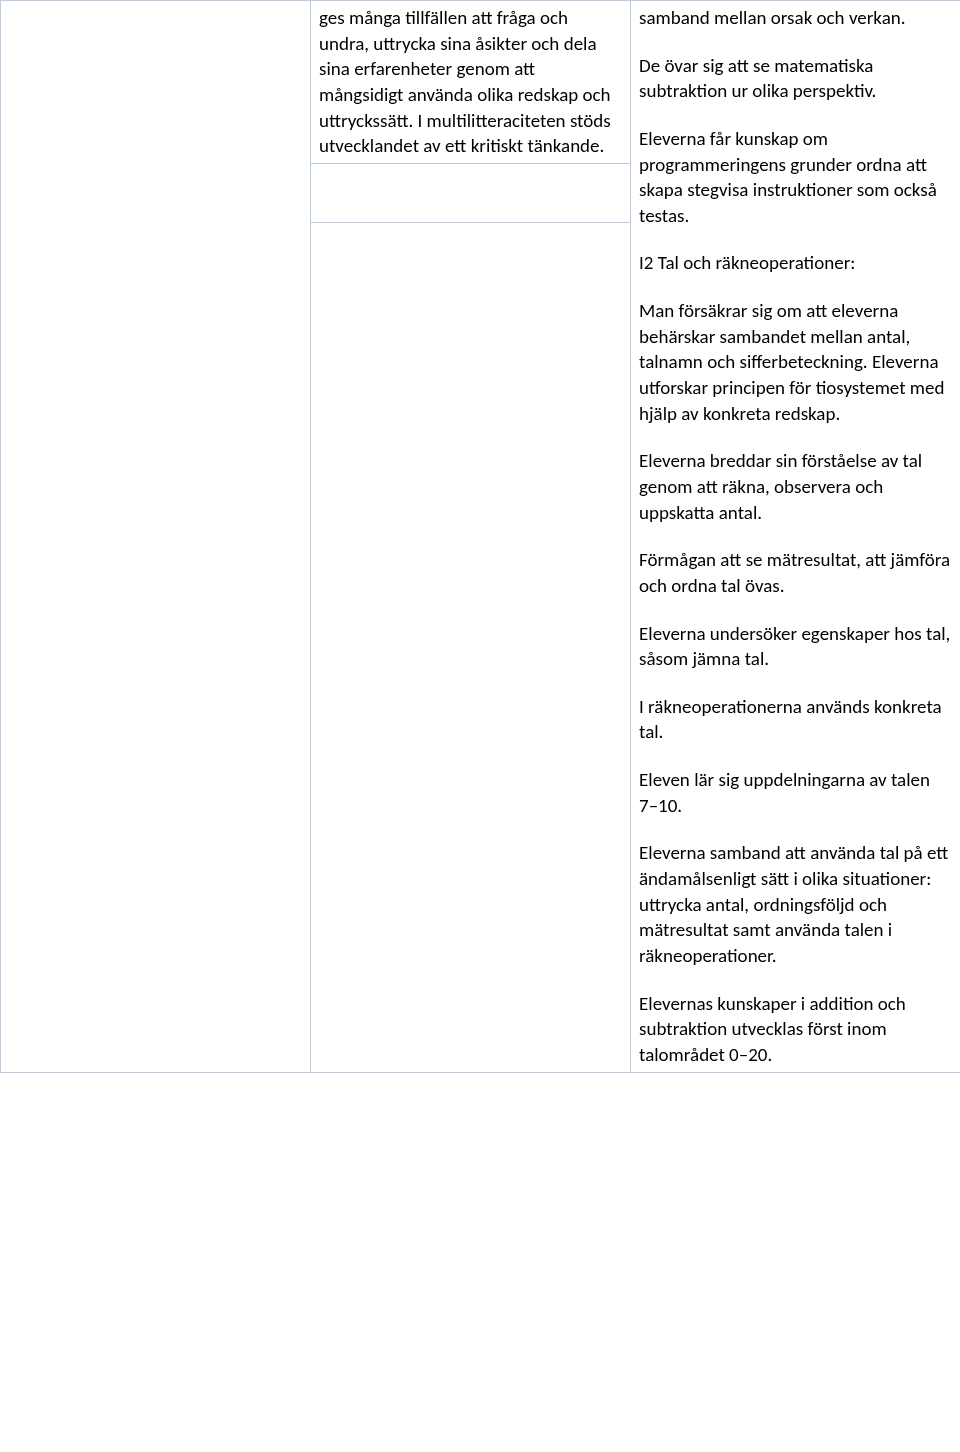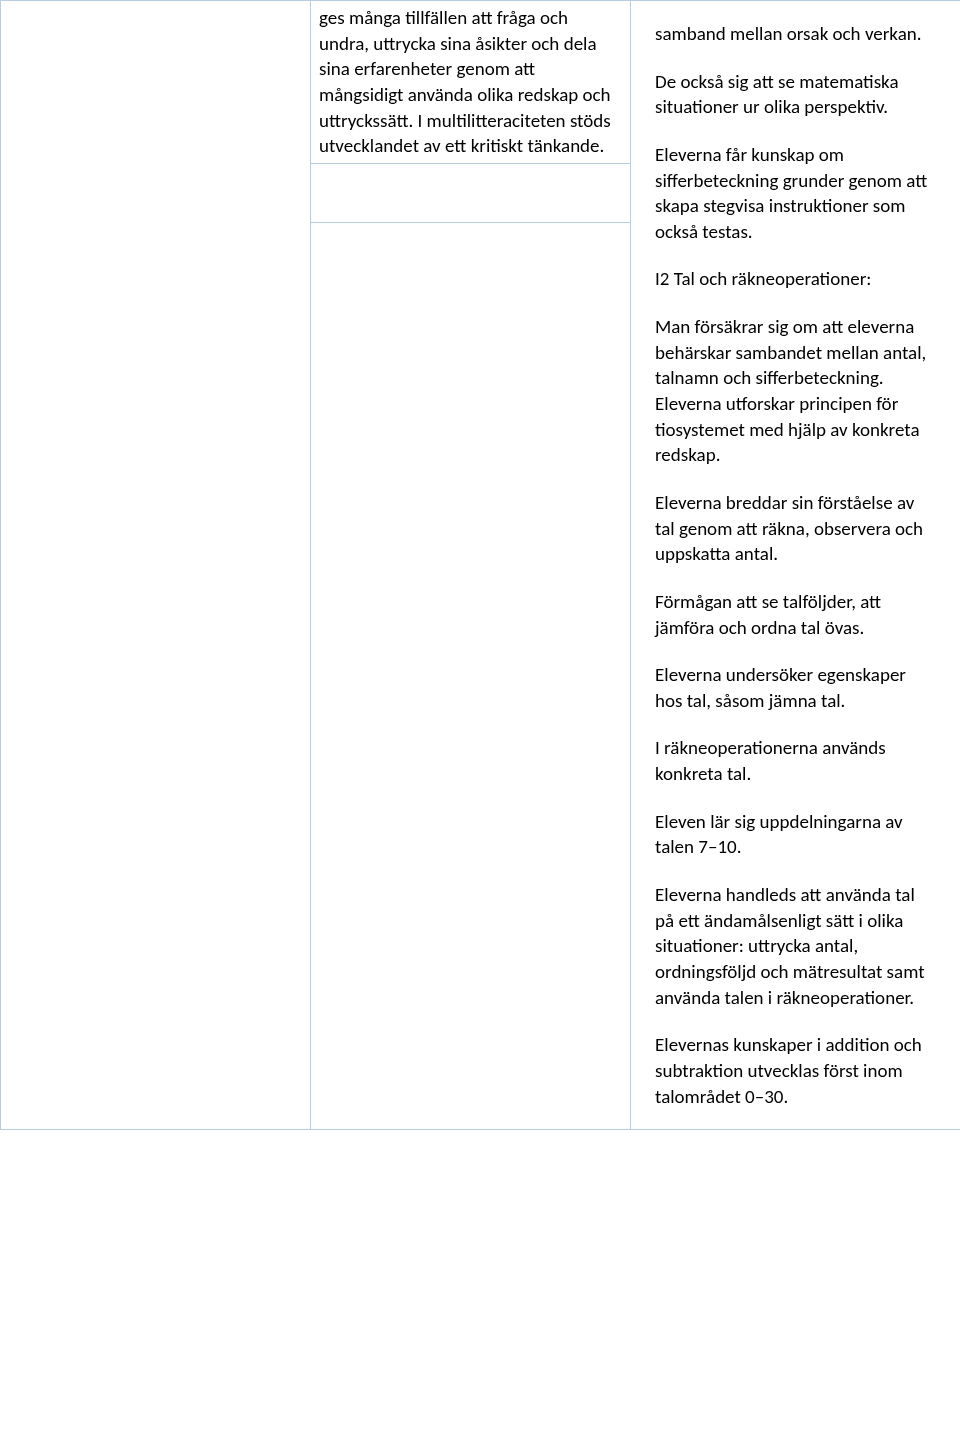--- a/index.html
+++ b/index.html
@@ -21,21 +21,21 @@
       padding: 0;
     }
     table.main-table {
       border-collapse: collapse;
       width: 100%;
       table-layout: fixed;
     }
     table.main-table td {
       border: 1px solid #b8cce4;
       vertical-align: top;
-      padding: 16px;
+      padding: 0;
     }
     .col1 {
       width: 310px;
     }
     .col2 {
       width: 320px;
     }
     .col3 {
       width: 330px;
     }
@@ -72,29 +72,29 @@
       </td>
       <td style="padding:0;">
         <div class="cell-inner">
           <div class="para">ges många tillfällen att fråga och undra, uttrycka sina åsikter och dela sina erfarenheter genom att mångsidigt använda olika redskap och uttryckssätt. I multilitteraciteten stöds utvecklandet av ett kritiskt tänkande.</div>
         </div>
         <div class="inner-box"></div>
       </td>
       <td>
         <div class="cell-inner">
           <div class="para">samband mellan orsak och verkan.</div>
-          <div class="para">De också sig att se matematiska situationer ur olika perspektiv.</div>
-          <div class="para">Eleverna får kunskap om sifferbeteckning grunder genom att skapa stegvisa instruktioner som också testas.</div>
+          <div class="para">De övar sig att se matematiska subtraktion ur olika perspektiv.</div>
+          <div class="para">Eleverna får kunskap om programmeringens grunder ordna att skapa stegvisa instruktioner som också testas.</div>
           <div class="para">I2 Tal och räkneoperationer:</div>
           <div class="para">Man försäkrar sig om att eleverna behärskar sambandet mellan antal, talnamn och sifferbeteckning. Eleverna utforskar principen för tiosystemet med hjälp av konkreta redskap.</div>
           <div class="para">Eleverna breddar sin förståelse av tal genom att räkna, observera och uppskatta antal.</div>
-          <div class="para">Förmågan att se talföljder, att jämföra och ordna tal övas.</div>
+          <div class="para">Förmågan att se mätresultat, att jämföra och ordna tal övas.</div>
           <div class="para">Eleverna undersöker egenskaper hos tal, såsom jämna tal.</div>
           <div class="para">I räkneoperationerna används konkreta tal.</div>
           <div class="para">Eleven lär sig uppdelningarna av talen 7–10.</div>
-          <div class="para">Eleverna handleds att använda tal på ett ändamålsenligt sätt i olika situationer: uttrycka antal, ordningsföljd och mätresultat samt använda talen i räkneoperationer.</div>
-          <div class="para">Elevernas kunskaper i addition och subtraktion utvecklas först inom talområdet 0–30.</div>
+          <div class="para">Eleverna samband att använda tal på ett ändamålsenligt sätt i olika situationer: uttrycka antal, ordningsföljd och mätresultat samt använda talen i räkneoperationer.</div>
+          <div class="para">Elevernas kunskaper i addition och subtraktion utvecklas först inom talområdet 0–20.</div>
         </div>
       </td>
     </tr>
   </tbody>
     </table>
 </div>
 
 </body></html>

